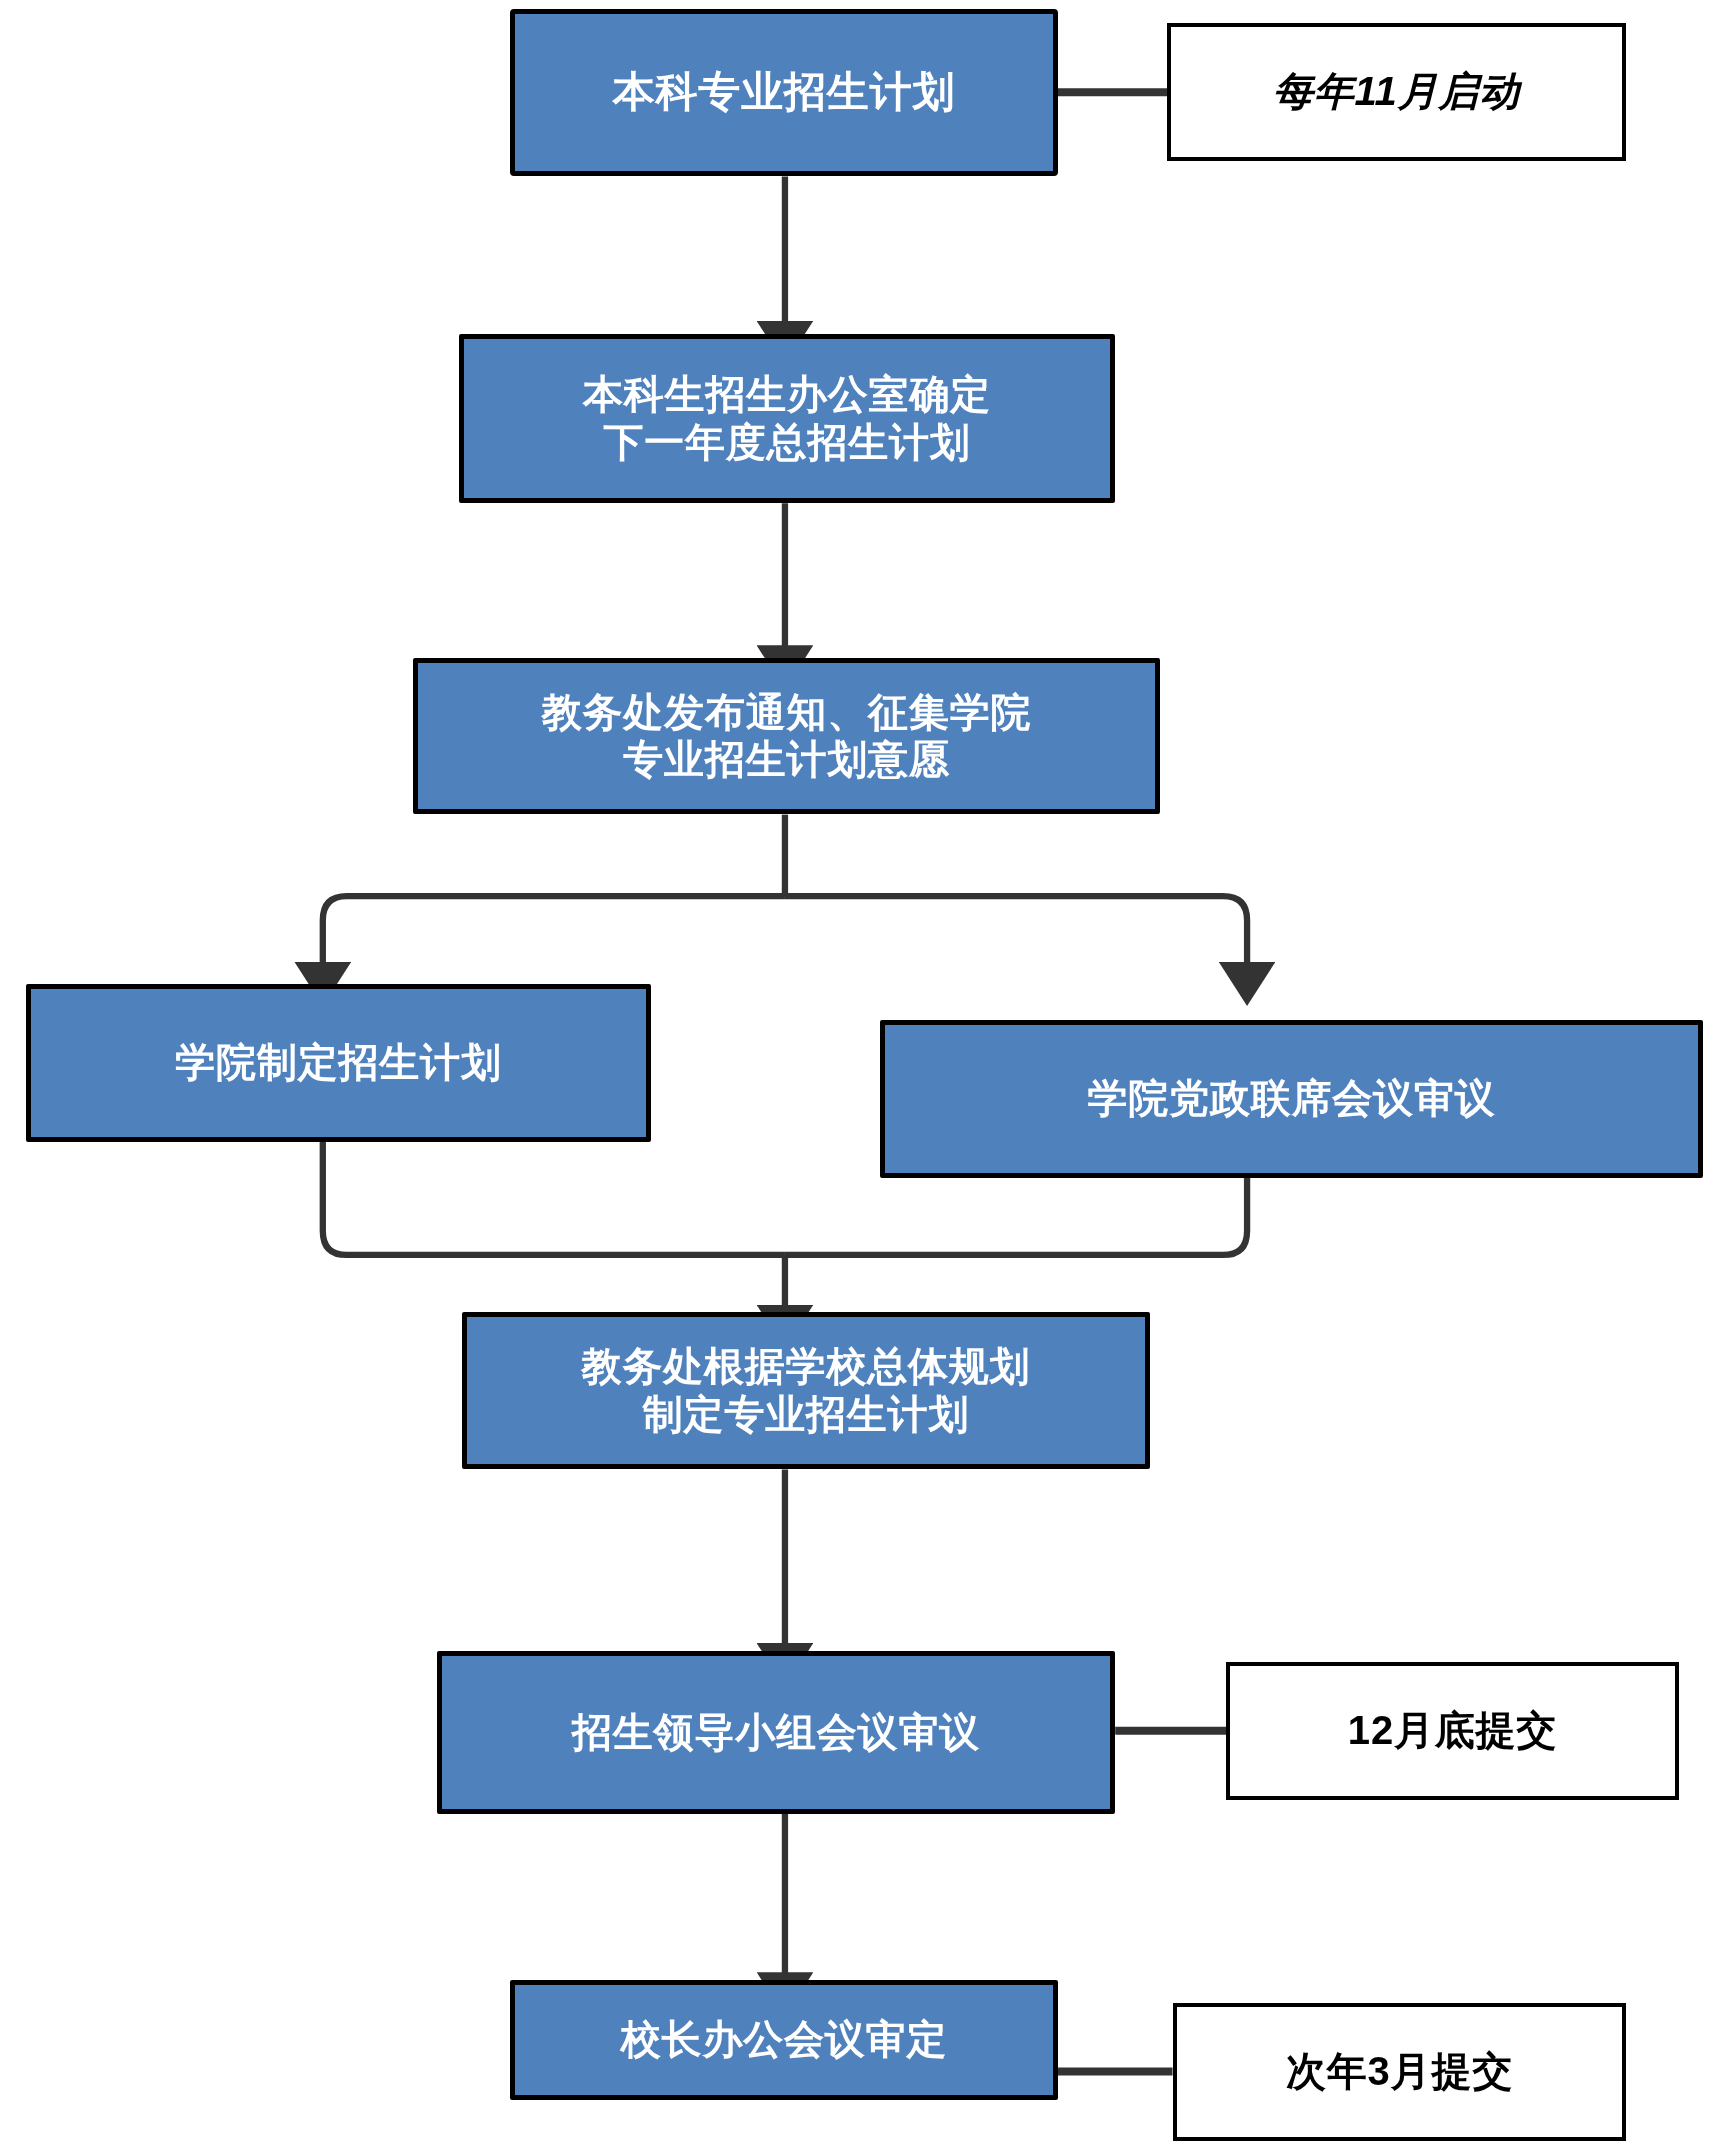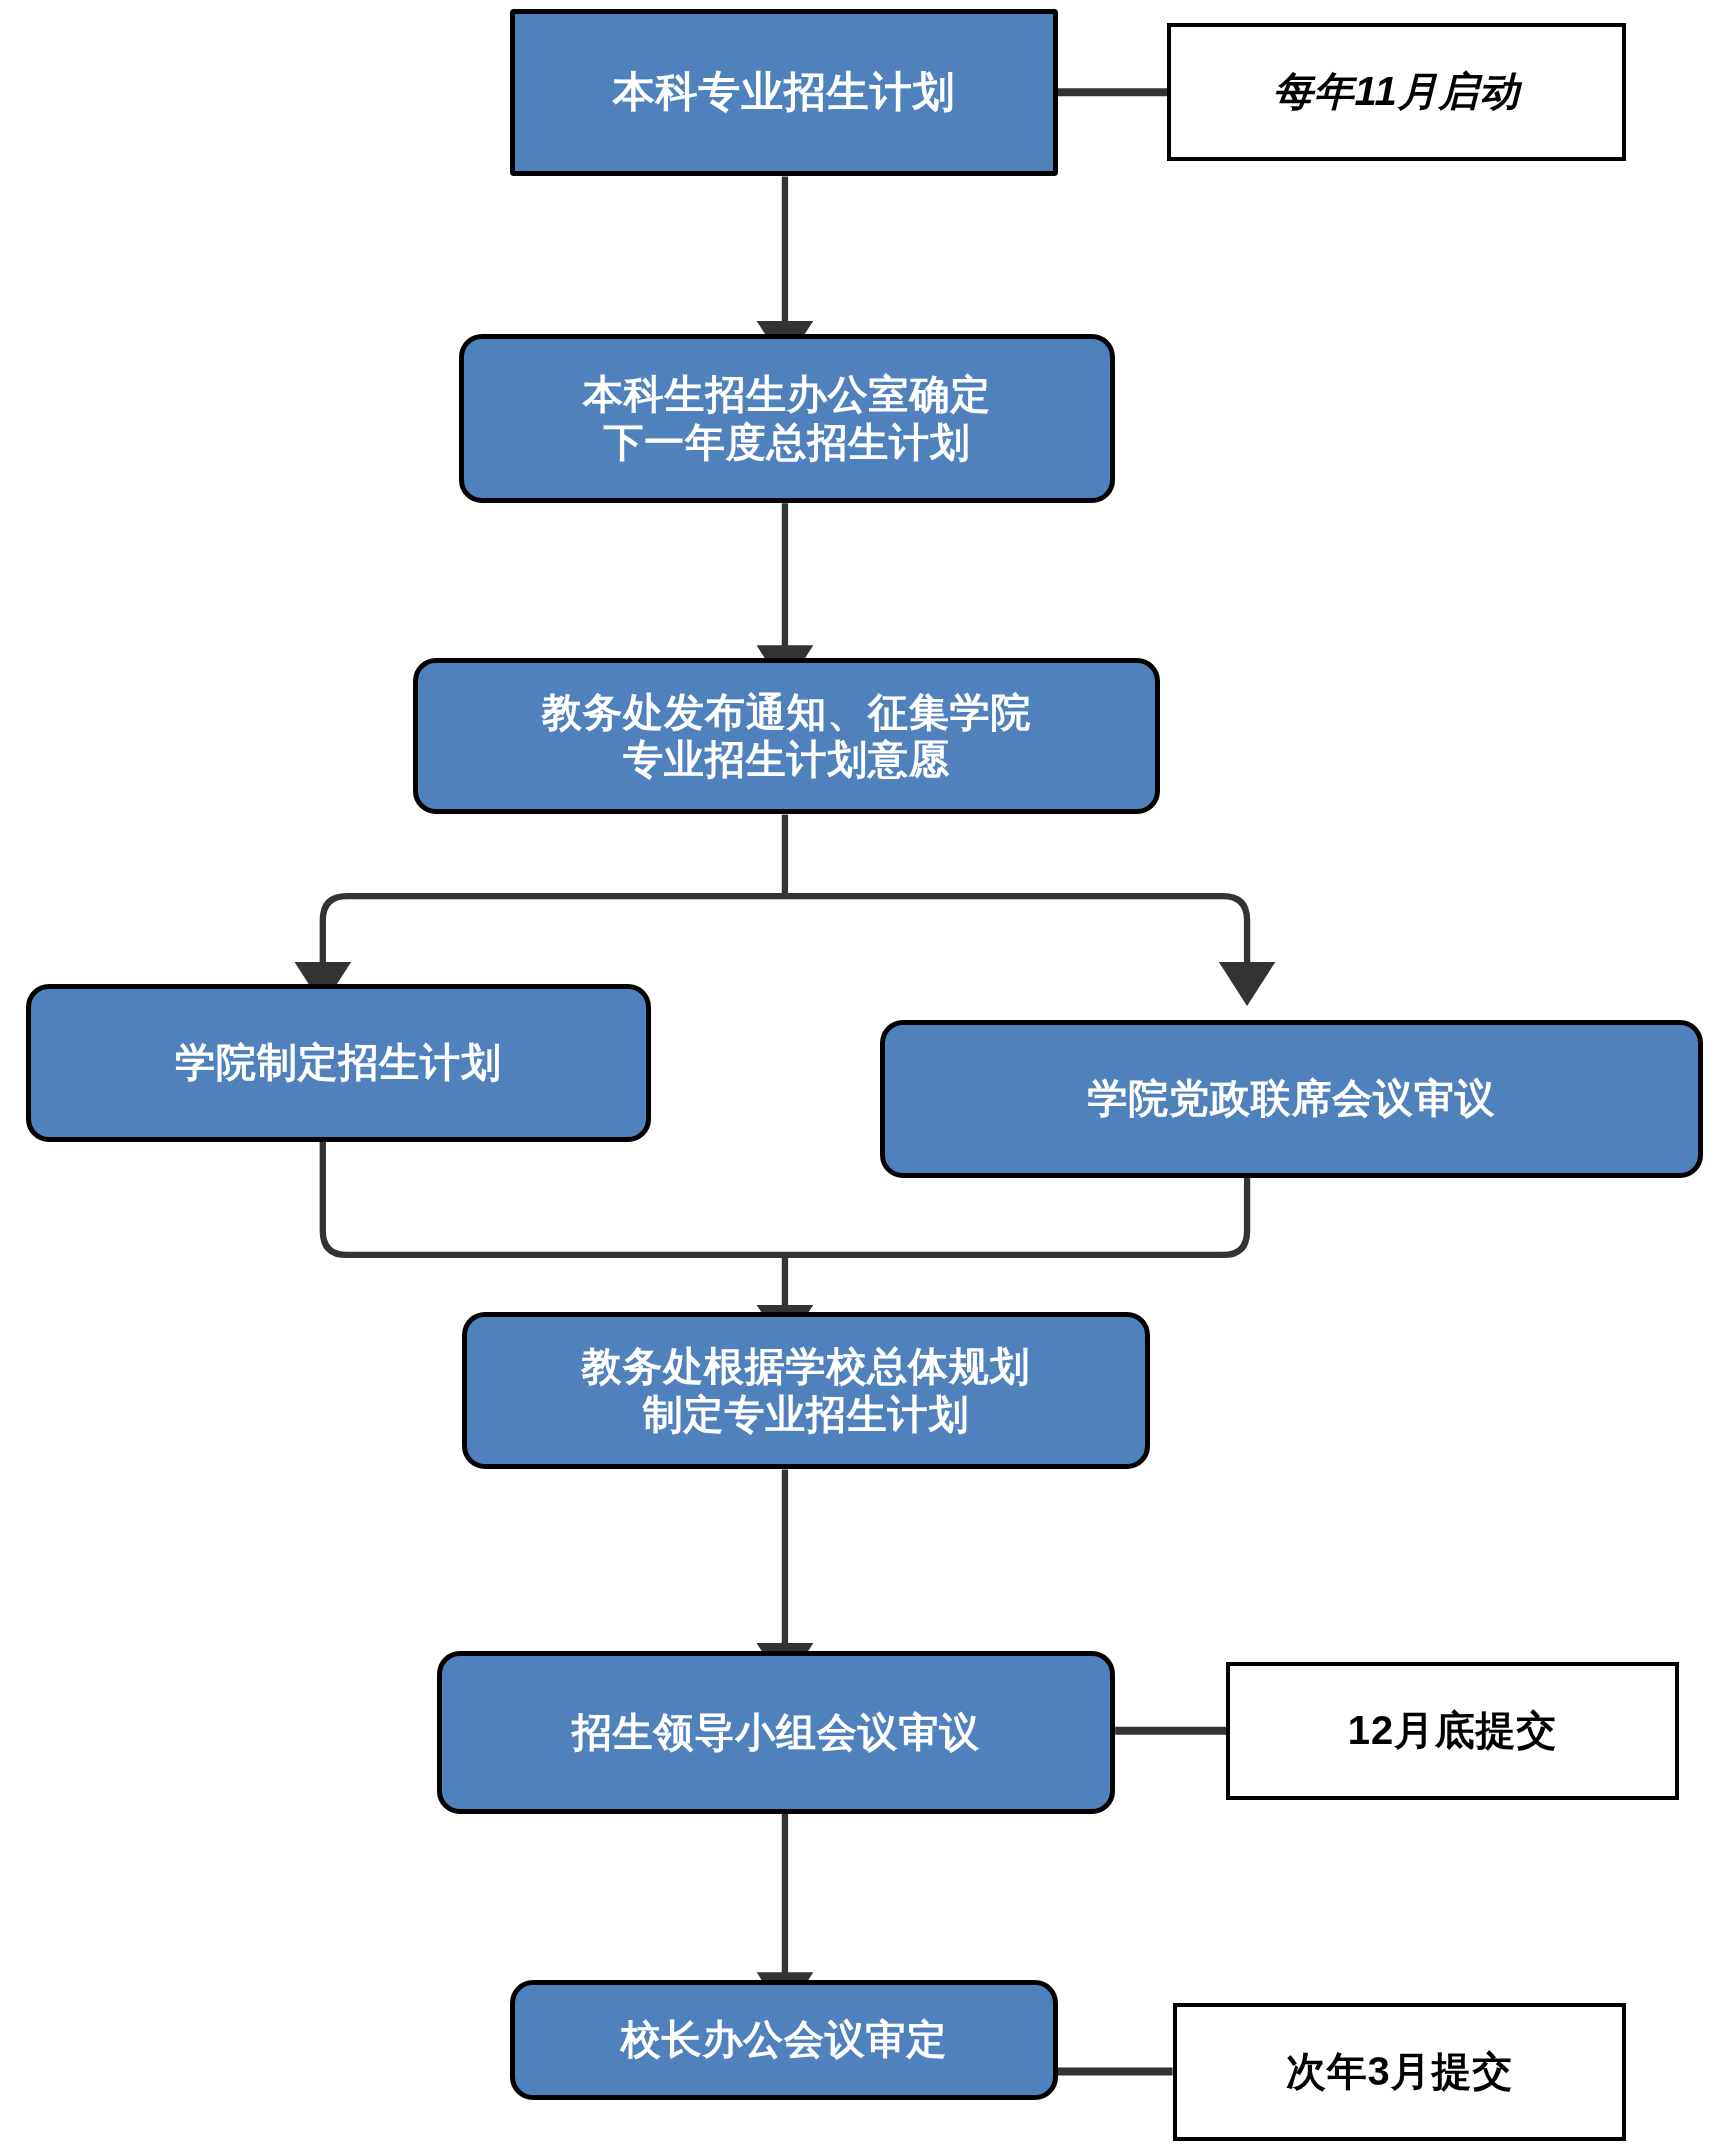--- a/index.html
+++ b/index.html
@@ -38,21 +38,21 @@
   .node .label {
     display: block;
     white-space: pre-line;
     line-height: 1.18;
     letter-spacing: 0.02em;
   }
   
   .node.process {
     background: #4F81BD;
     border: 5.2px solid #000000;
-    border-radius: 23px;
+    border-radius: 2px;
     color: #FFFFFF;
     font-weight: 700;
   }
   
   .node.process.sharp {
     border-radius: 4px;
   }
   
   .node.note {
     background: #FFFFFF;

